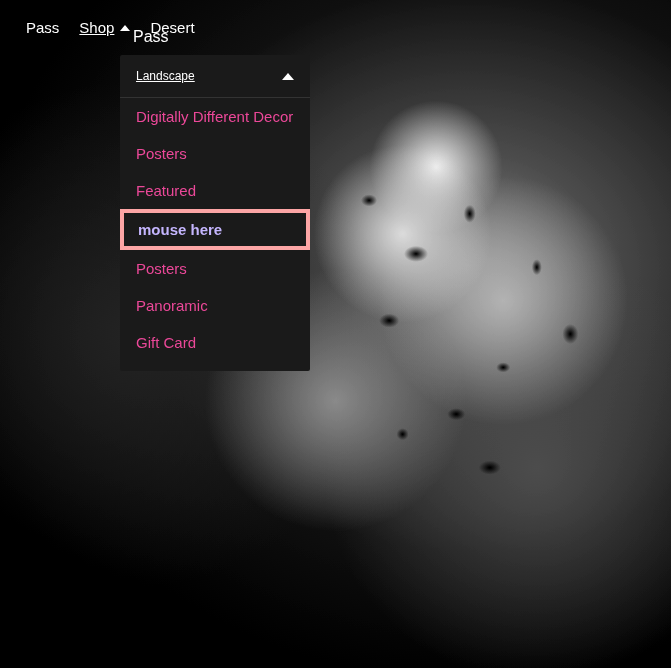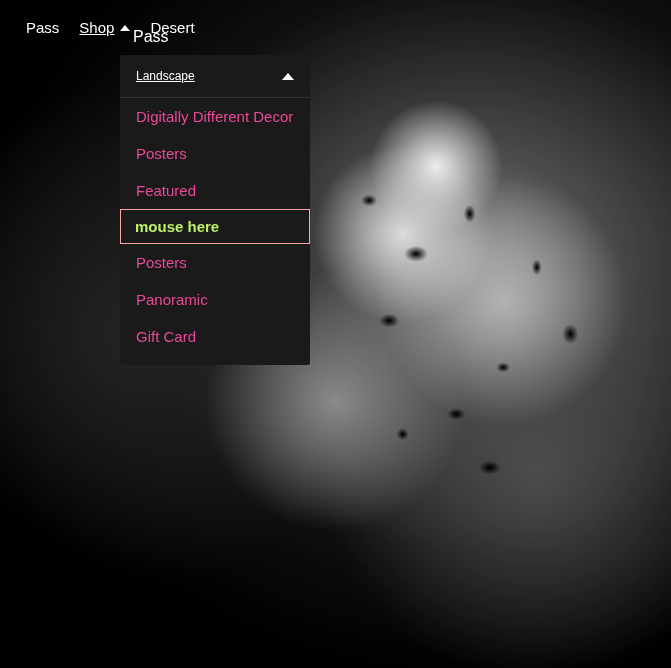--- a/index.html
+++ b/index.html
@@ -141,22 +141,22 @@
       display: block;
       padding: 10px 16px;
       color: #ec4899;
       text-decoration: none;
       font-size: 15px;
       cursor: pointer;
     }
 
     .dropdown-item.highlighted {
       background: #1a1a1a;
-      border: 1px solid #fca5a5;
-      color: #bef264;
+      border: 4px solid #fca5a5;
+      color: #c4b5fd;
       font-weight: bold;
       padding: 8px 14px;
     }
 
     
     .shep-label {
       position: absolute;
       top: 28px;
       left: 133px;
       color: #fff;

